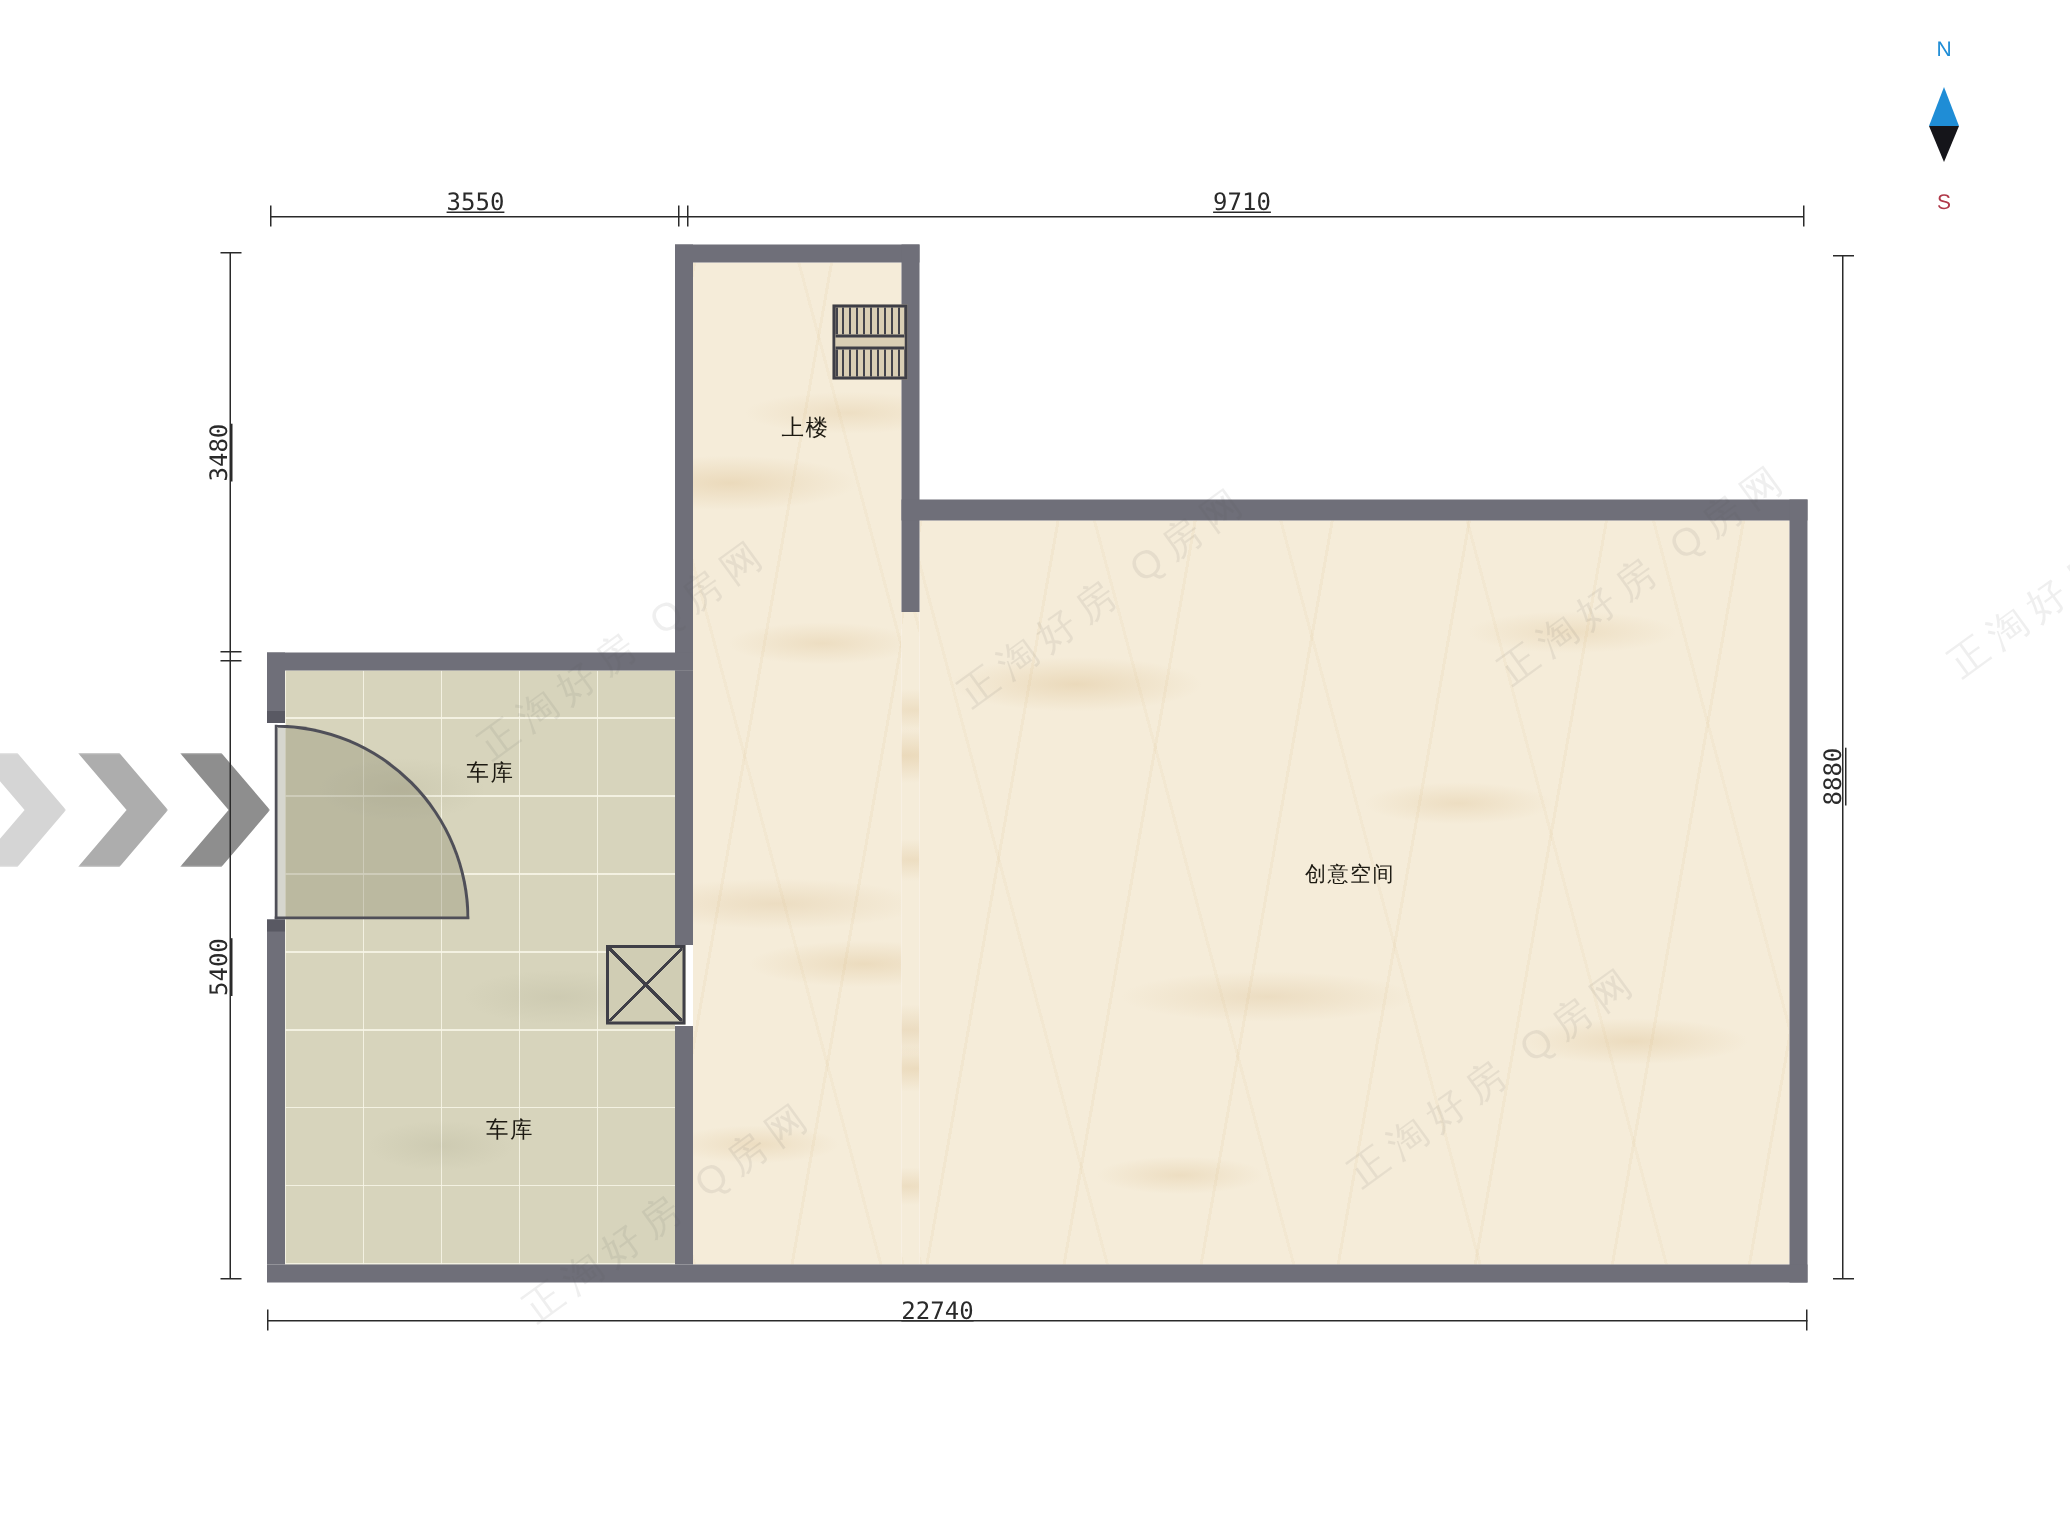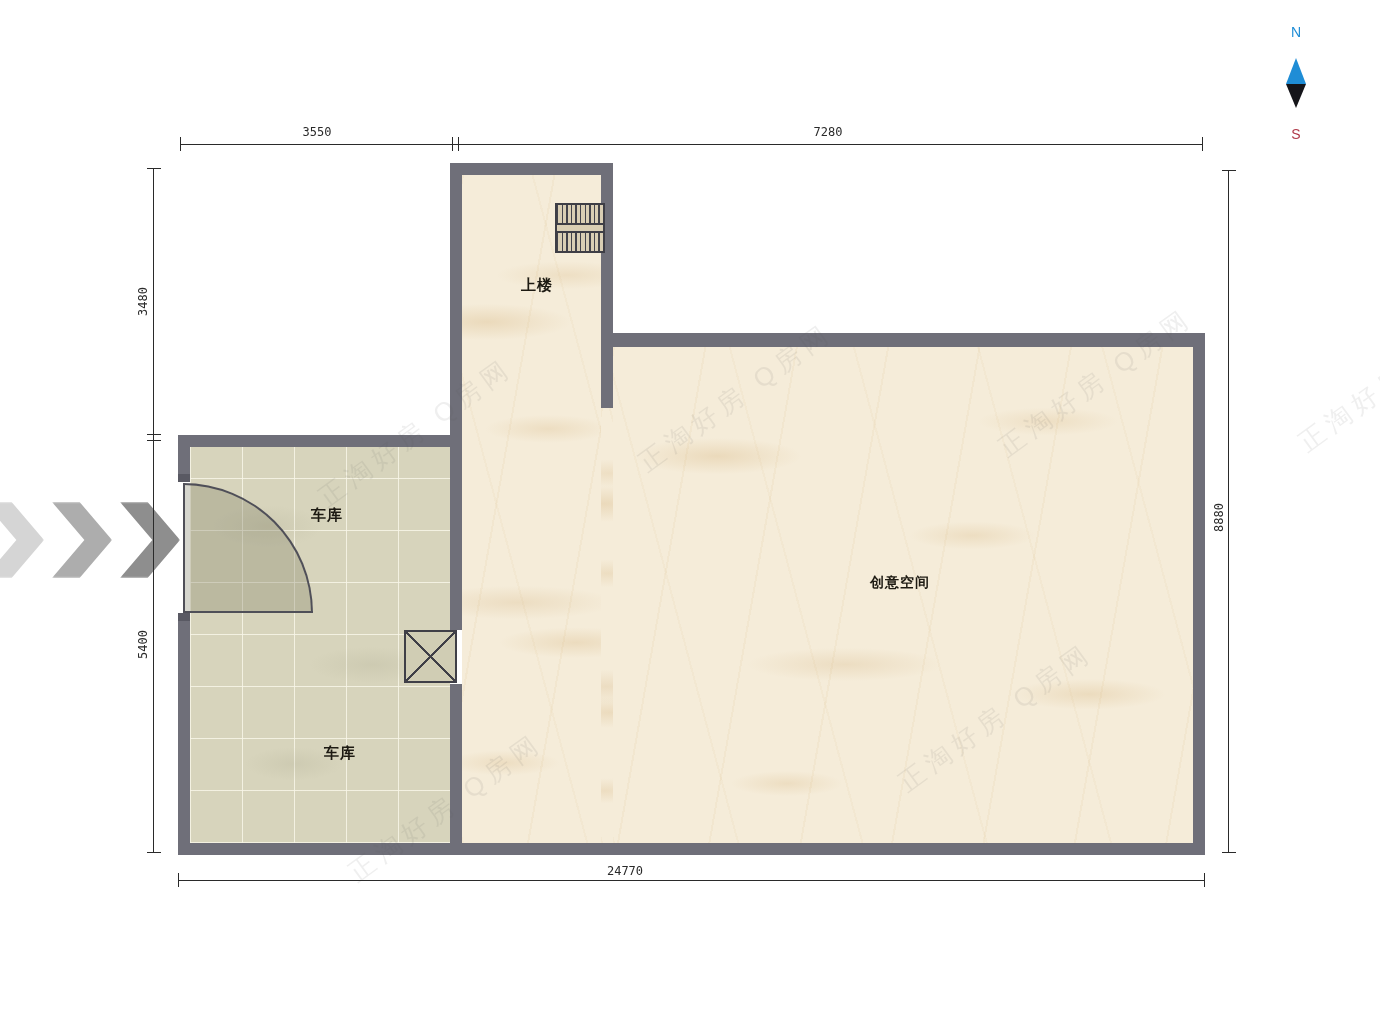--- a/index.html
+++ b/index.html
@@ -56,25 +56,25 @@
               linear-gradient(-45deg, transparent calc(50% - 1px), #3f3f47 calc(50% - 1px) calc(50% + 1px), transparent calc(50% + 1px));}
   
   .chev{position:absolute;top:502px;width:60px;height:76px;z-index:1;filter:blur(.8px);
         clip-path:polygon(0 0,46% 0,100% 50%,46% 100%,0 100%,54% 50%);}
   .chev1{left:-16px;background:#d5d5d5;}
   .chev2{left:52px;background:#adadad;}
   .chev3{left:120px;background:#8e8e8e;}
   
   .dimline{position:absolute;background:var(--dim);z-index:6;}
   .dimtext{position:absolute;z-index:6;color:var(--dim);
-           font-family:"DejaVu Sans Mono",monospace;font-size:12px;text-align:center;}
+           font-family:"DejaVu Sans Mono",monospace;font-size:16px;text-align:center;text-decoration:underline;}
   .vlabel{writing-mode:vertical-rl;transform:rotate(180deg);}
   
   .roomlabel{position:absolute;z-index:5;color:var(--label);font-size:15px;
-             font-family:"Liberation Sans",sans-serif;text-align:center;letter-spacing:1px;font-weight:bold;}
+             font-family:"Liberation Sans",sans-serif;text-align:center;letter-spacing:1px;}
   
   .wm{position:absolute;z-index:4;color:#555;opacity:.09;font-size:26px;letter-spacing:6px;
       transform:rotate(-36deg);white-space:nowrap;font-family:"Liberation Sans",sans-serif;}
   
   .compass{position:absolute;left:1278px;top:24px;width:36px;height:130px;z-index:6;text-align:center;}
   .compass .n{position:absolute;left:0;top:0;width:36px;color:var(--north);font-size:14px;}
   .compass .s{position:absolute;left:0;top:102px;width:36px;color:var(--south);font-size:14px;}
   .tri{position:absolute;left:8px;width:0;height:0;border-left:10px solid transparent;border-right:10px solid transparent;}
   .tri-up{top:34px;border-bottom:26px solid var(--north);}
   .tri-down{top:60px;border-top:24px solid #15151a;}
@@ -128,39 +128,39 @@
   <span class="wm" style="left:300px;top:415px;">正淘好房 Q房网</span>
   <span class="wm" style="left:330px;top:790px;">正淘好房 Q房网</span>
   <span class="wm" style="left:880px;top:700px;">正淘好房 Q房网</span>
 
   <div class="dimline" style="left:180px;top:144px;width:1022px;height:1px;"></div>
   <div class="dimline" style="left:180px;top:137px;width:1px;height:14px;"></div>
   <div class="dimline" style="left:452px;top:137px;width:1px;height:14px;"></div>
   <div class="dimline" style="left:458px;top:137px;width:1px;height:14px;"></div>
   <div class="dimline" style="left:1202px;top:137px;width:1px;height:14px;"></div>
   <div class="dimtext" style="left:260px;top:125px;width:114px;">3550</div>
-  <div class="dimtext" style="left:770px;top:125px;width:116px;">7280</div>
+  <div class="dimtext" style="left:770px;top:125px;width:116px;">9710</div>
 
   <div class="dimline" style="left:153px;top:168px;width:1px;height:684px;"></div>
   <div class="dimline" style="left:147px;top:168px;width:14px;height:1px;"></div>
   <div class="dimline" style="left:147px;top:434px;width:14px;height:1px;"></div>
   <div class="dimline" style="left:147px;top:440px;width:14px;height:1px;"></div>
   <div class="dimline" style="left:147px;top:852px;width:14px;height:1px;"></div>
   <div class="dimtext vlabel" style="left:136px;top:262px;height:80px;">3480</div>
   <div class="dimtext vlabel" style="left:136px;top:605px;height:80px;">5400</div>
 
   <div class="dimline" style="left:1228px;top:170px;width:1px;height:682px;"></div>
   <div class="dimline" style="left:1222px;top:170px;width:14px;height:1px;"></div>
   <div class="dimline" style="left:1222px;top:852px;width:14px;height:1px;"></div>
   <div class="dimtext vlabel" style="left:1212px;top:478px;height:80px;">8880</div>
 
   <div class="dimline" style="left:178px;top:880px;width:1027px;height:1px;"></div>
   <div class="dimline" style="left:178px;top:873px;width:1px;height:14px;"></div>
   <div class="dimline" style="left:1204px;top:873px;width:1px;height:14px;"></div>
-  <div class="dimtext" style="left:565px;top:864px;width:120px;">24770</div>
+  <div class="dimtext" style="left:565px;top:864px;width:120px;">22740</div>
 
   <div class="compass">
     <div class="n">N</div>
     <div class="tri tri-up"></div>
     <div class="tri tri-down"></div>
     <div class="s">S</div>
   </div>
 
 </div>
 

